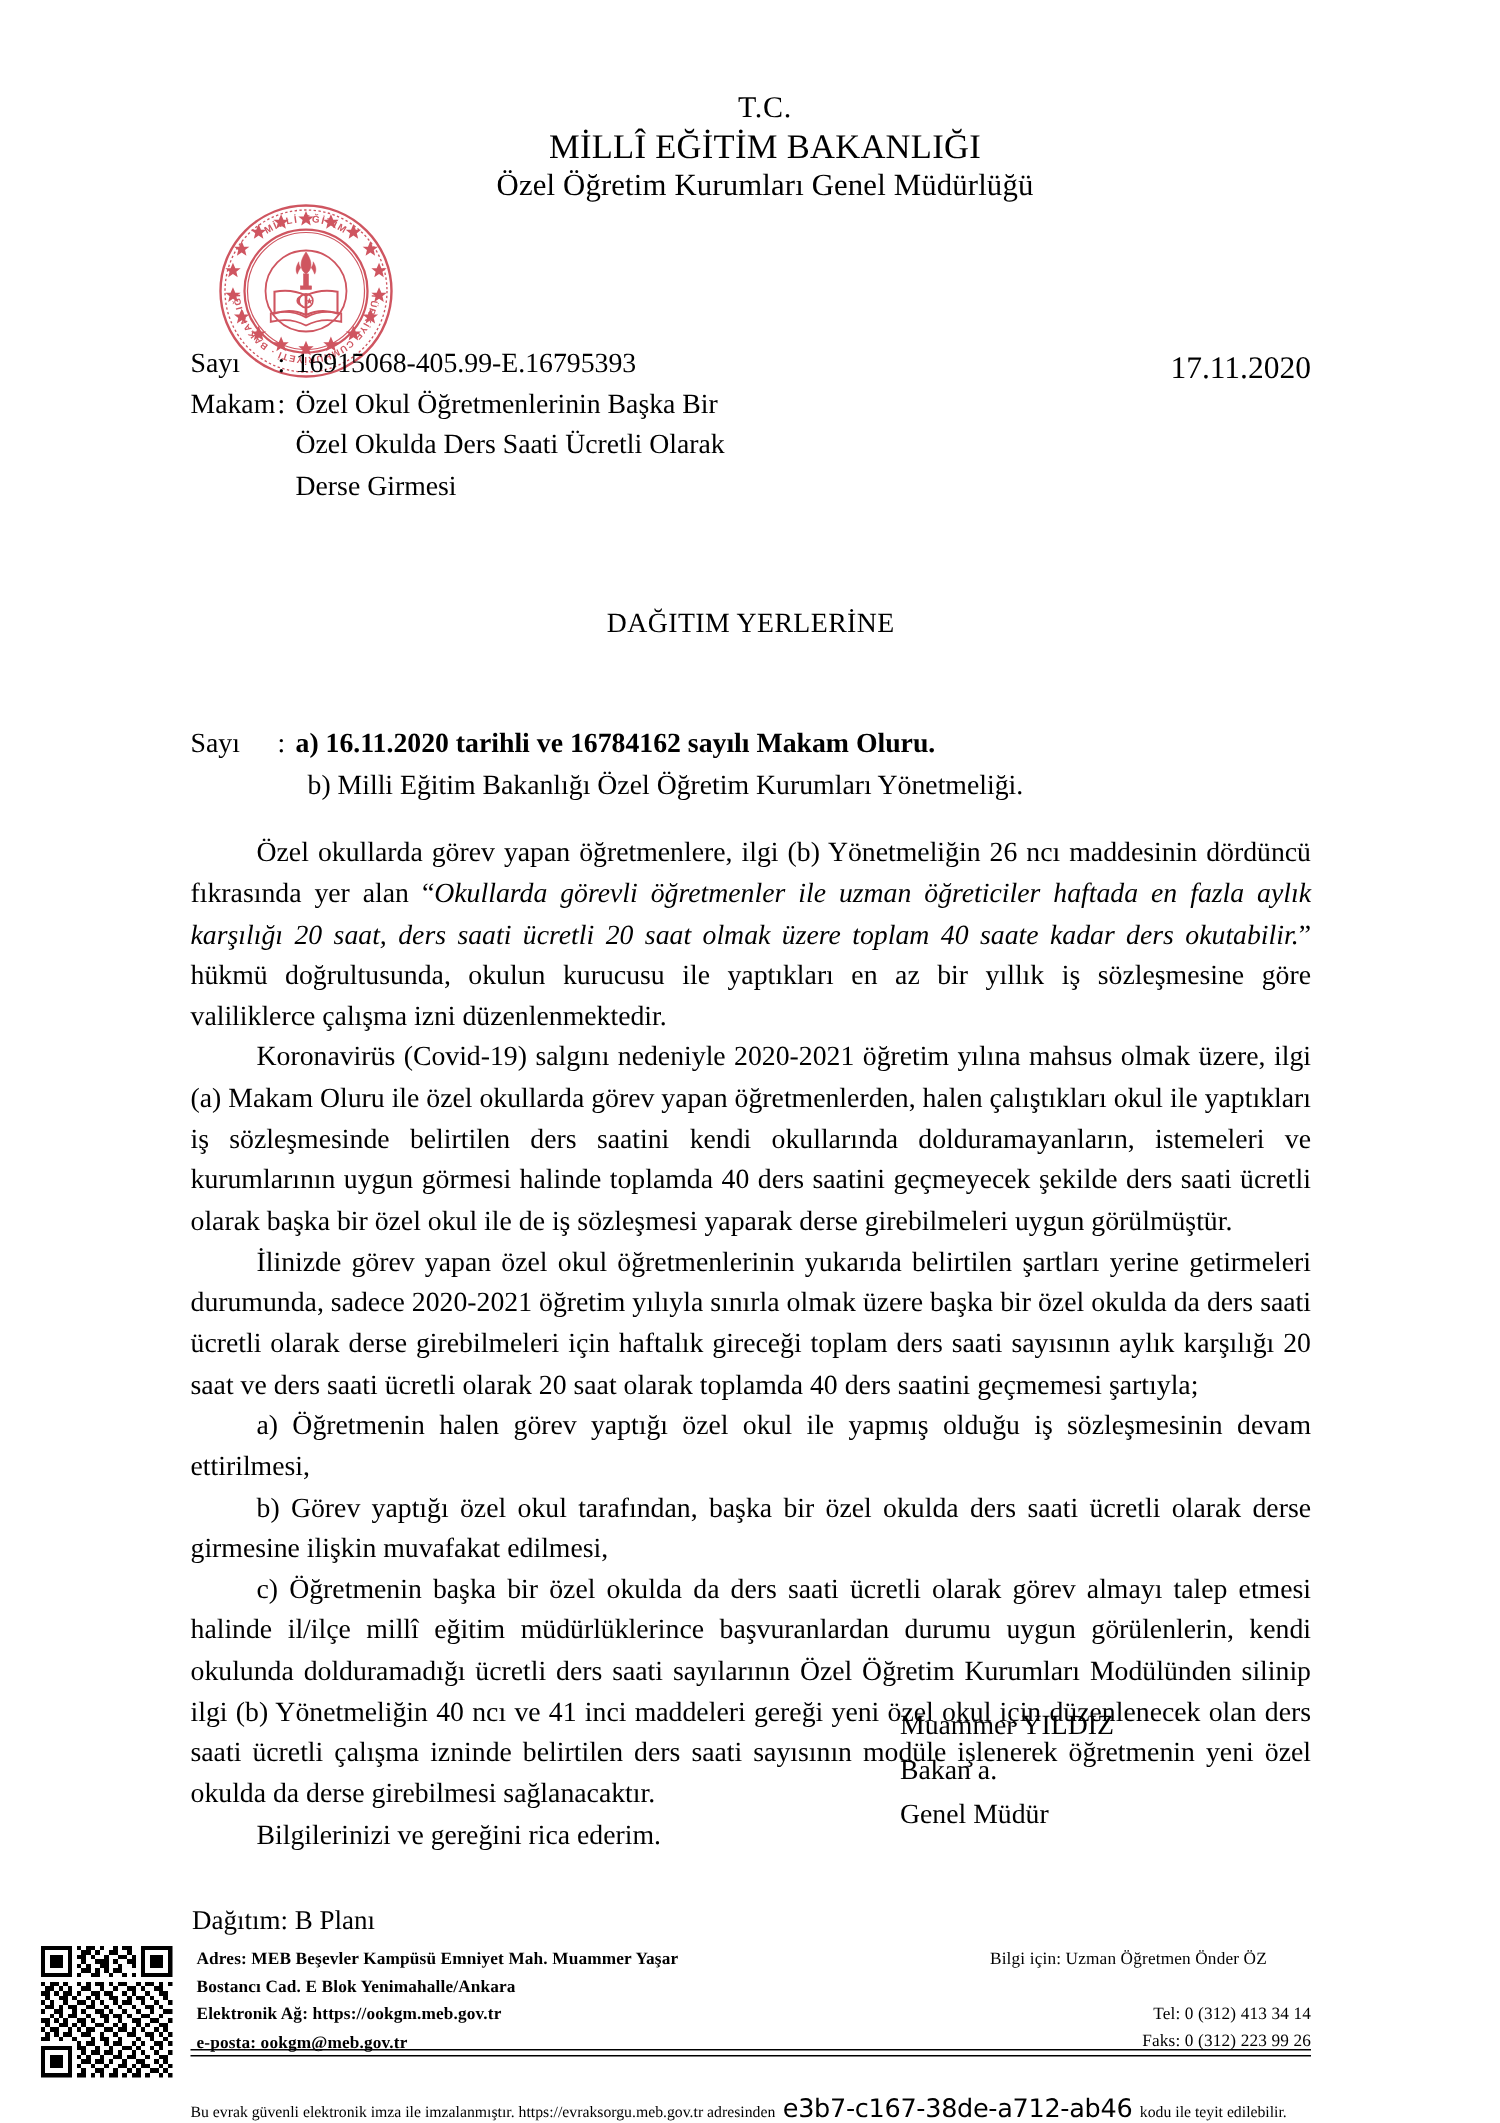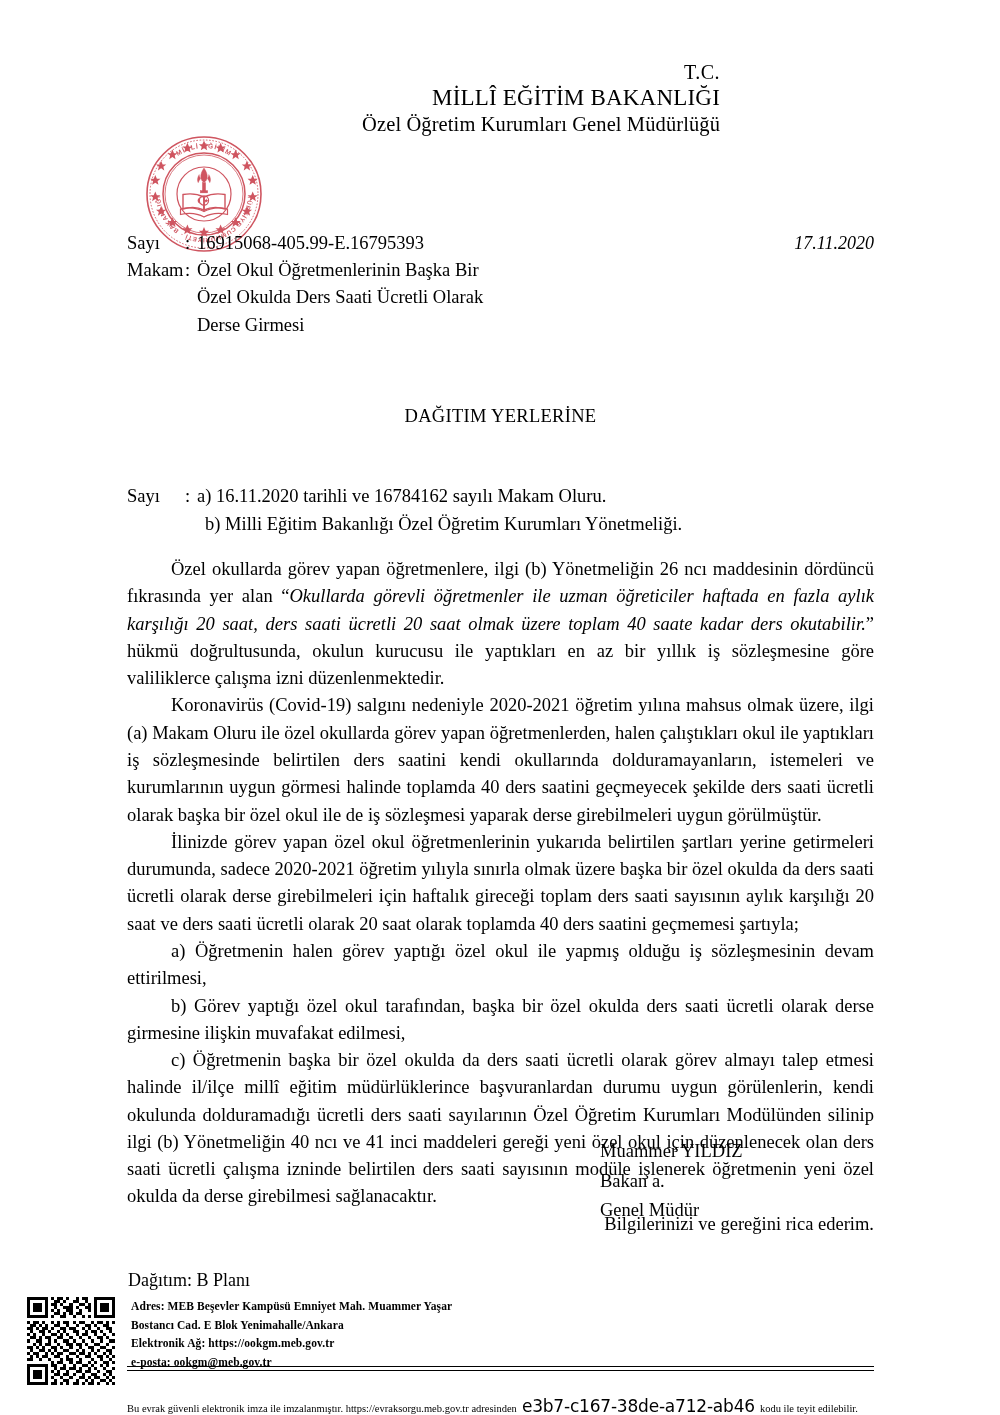--- a/index.html
+++ b/index.html
@@ -32,21 +32,21 @@
     width: 136px;
     height: 128px;
   }
   .emblem svg { display: block; width: 136px; height: 128px; }
 
   .header-titles {
     position: absolute;
     left: 300px;
     top: 0;
     width: 420px;
-    text-align: right;
+    text-align: center;
     line-height: 1.22;
   }
   .title-tc { font-size: 20px; letter-spacing: 0.5px; }
   .title-ministry { font-size: 23px; letter-spacing: 0.2px; }
   .title-dept { font-size: 20.5px; letter-spacing: 0.1px; }
 
   
   .meta {
     position: absolute;
     left: 127px;
@@ -56,22 +56,21 @@
     line-height: 1.47;
   }
   .meta-row { display: flex; }
   .meta-label { width: 58px; flex: 0 0 58px; }
   .meta-colon { width: 12px; flex: 0 0 12px; }
   .meta-value { flex: 1 1 auto; }
   .meta-date {
     position: absolute;
     right: 0;
     top: 0;
-    font-size: 18px;
-    font-style: italic;
+    font-size: 21px;
   }
   .meta-cont { padding-left: 70px; }
 
   
   .addressee {
     position: absolute;
     left: 127px;
     top: 406px;
     width: 747px;
     text-align: center;
@@ -84,39 +83,39 @@
     position: absolute;
     left: 127px;
     top: 482px;
     width: 747px;
     font-size: 18.5px;
     line-height: 1.52;
   }
   .ilgi-row { display: flex; }
   .ilgi-label { width: 58px; flex: 0 0 58px; }
   .ilgi-colon { width: 12px; flex: 0 0 12px; }
-  .ilgi-value { flex: 1 1 auto; }
+  .ilgi-value { flex: 1 1 auto; font-weight: bold; }
   .ilgi-cont { padding-left: 78px; }
 
   
   .body {
     position: absolute;
     left: 127px;
     top: 556px;
     width: 747px;
     font-size: 18.5px;
     line-height: 1.475;
     text-align: justify;
   }
   .body p {
     margin: 0;
     text-indent: 44px;
     text-align: justify;
   }
-  .body p.last-line { text-align: right; }
+  .body p.last-line { text-align: left; }
   .quote { font-style: italic; }
 
   
   .signature {
     position: absolute;
     left: 600px;
     top: 1137px;
     width: 274px;
     text-align: left;
     font-size: 18.5px;
@@ -557,20 +556,25 @@
     </svg>
   </div>
 
   <div class="footer-left">
     <div>Adres: MEB Beşevler Kampüsü Emniyet Mah. Muammer Yaşar</div>
     <div>Bostancı Cad.  E Blok Yenimahalle/Ankara</div>
     <div>Elektronik Ağ: https://ookgm.meb.gov.tr</div>
     <div>e-posta: ookgm@meb.gov.tr</div>
   </div>
 
+  <div class="footer-right">
+    <div class="contact-label">Bilgi için:  Uzman Öğretmen Önder ÖZ</div>
+    <div class="tel-block">Tel:  0 (312) 413 34 14</div>
+    <div class="tel-block" style="margin-top:0">Faks:  0 (312) 223 99 26</div>
+  </div>
 
   <div class="footer-rule"></div>
   <div class="footer-rule2"></div>
 
   <div class="verify">
     <span>Bu evrak güvenli elektronik imza ile imzalanmıştır. https://evraksorgu.meb.gov.tr adresinden</span>
     <span class="code">e3b7-c167-38de-a712-ab46</span>
     <span>kodu ile teyit edilebilir.</span>
   </div>
 

